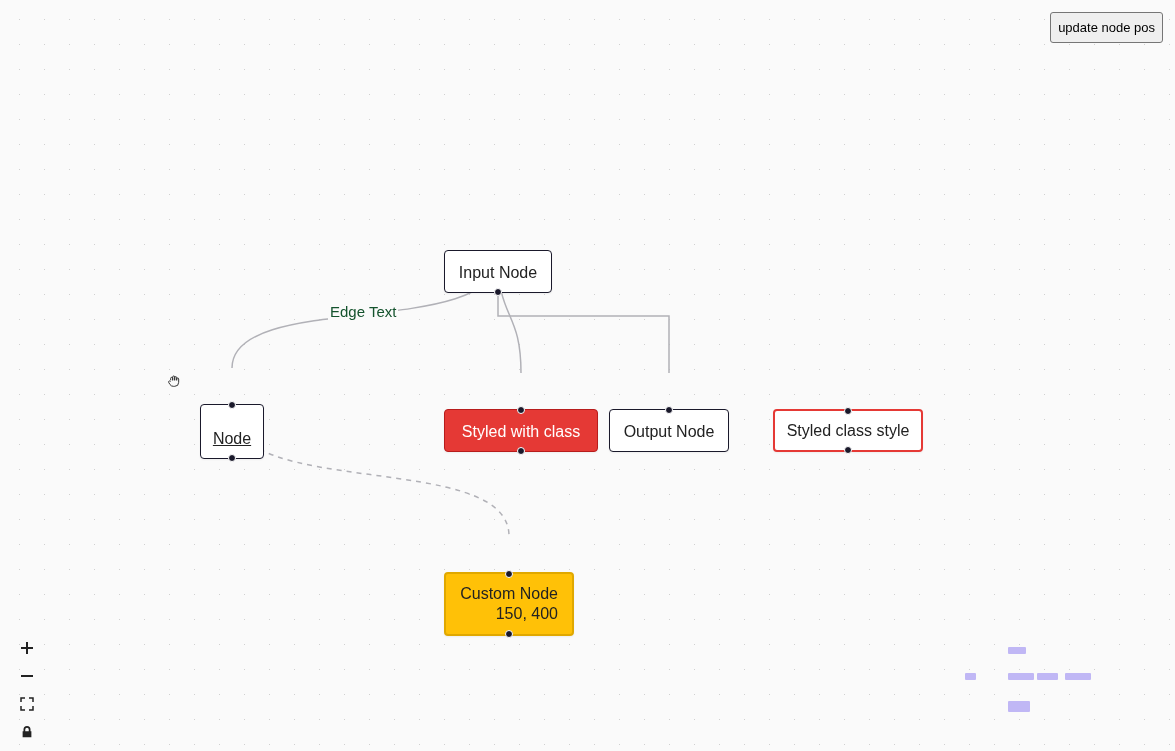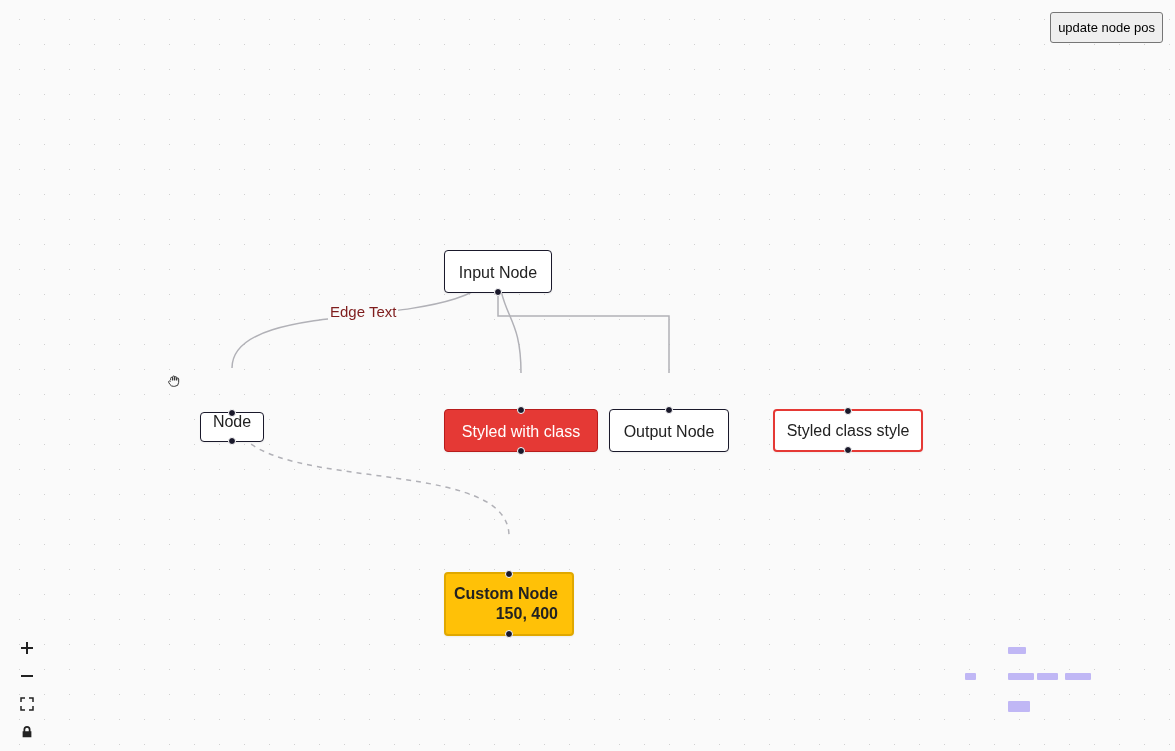--- a/index.html
+++ b/index.html
@@ -42,38 +42,37 @@
   }
   .node.red-border {
     border: 2px solid #e53935;
   }
   .node.yellow {
     background: #ffc107;
     border: 2px solid #e0a800;
     text-align: center;
     line-height: 1.25;
     flex-direction: column;
-    font-weight: bold;
   }
   .handle {
     position: absolute;
     width: 8px;
     height: 8px;
     background: #1a192b;
     border: 1px solid #fff;
     border-radius: 50%;
     box-sizing: border-box;
   }
   .handle.top { top: -4px; left: 50%; transform: translateX(-50%); }
   .handle.bottom { bottom: -4px; left: 50%; transform: translateX(-50%); }
 
   .edge-label {
     position: absolute;
     font-size: 15px;
-    color: #7f1d1d;
+    color: #14532d;
     background: #fafafa;
     padding: 0 2px;
   }
 
   .update-btn {
     position: absolute;
     top: 12px;
     right: 12px;
     background: #efefef;
     border: 1px solid #767676;
@@ -152,21 +151,21 @@
     <path d="M232,411 C232,500 509,450 509,536" stroke-dasharray="5 5"></path>
   </svg>
 
   <div class="edge-label" style="left:328px; top:303px;">Edge Text</div>
 
   <div class="node" style="left:444px; top:214px; width:108px; height:43px;">
     <span>Input Node</span>
     <div class="handle bottom"></div>
   </div>
 
-  <div class="node" style="left:200px; top:376px; width:64px; height:30px;">
+  <div class="node" style="left:200px; top:368px; width:64px; height:55px;text-decoration:underline;">
     <div class="handle top"></div>
     <span>Node</span>
     <div class="handle bottom"></div>
   </div>
 
   <div class="node red" style="left:444px; top:373px; width:154px; height:43px;">
     <div class="handle top"></div>
     <span>Styled with class</span>
     <div class="handle bottom"></div>
   </div>

